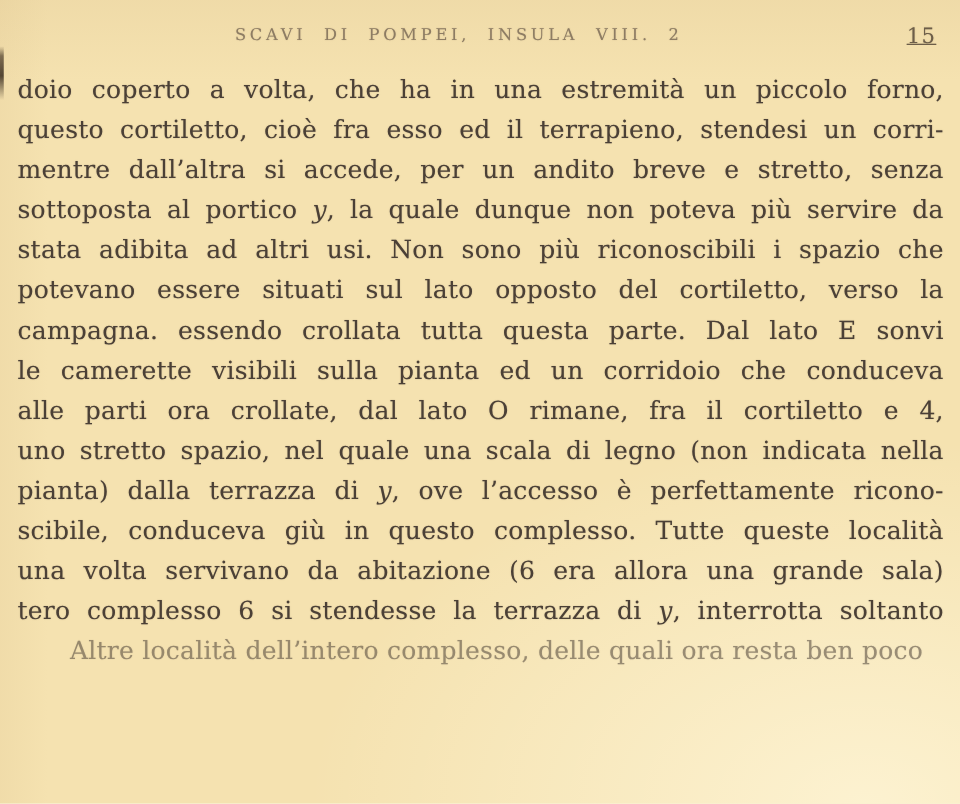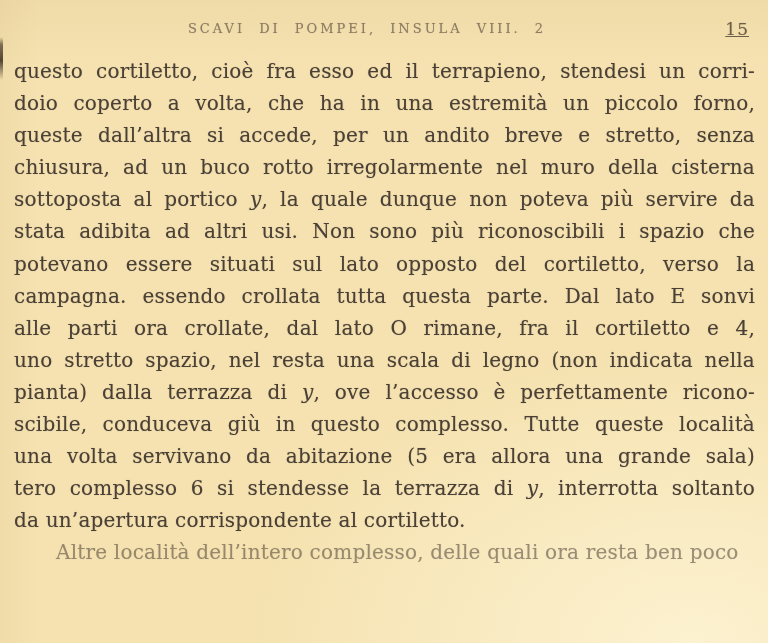--- a/index.html
+++ b/index.html
@@ -74,30 +74,29 @@
 
 <div class="page">
   <div class="edge-artifact"></div>
 
   <header class="running-head">
     <span class="head-title">SCAVI DI POMPEI, INSULA VIII. 2</span>
     <span class="folio">15</span>
   </header>
 
   <main class="text-block">
+    <div class="line">doio coperto a volta, che ha in una estremità un piccolo forno,</div>
     <div class="line">questo cortiletto, cioè fra esso ed il terrapieno, stendesi un corri-</div>
-    <div class="line">doio coperto a volta, che ha in una estremità un piccolo forno,</div>
-    <div class="line">queste dall’altra si accede, per un andito breve e stretto, senza</div>
-    <div class="line">chiusura, ad un buco rotto irregolarmente nel muro della cisterna</div>
+    <div class="line">mentre dall’altra si accede, per un andito breve e stretto, senza</div>
     <div class="line">sottoposta al portico <em>y</em>, la quale dunque non poteva più servire da</div>
     <div class="line">stata adibita ad altri usi. Non sono più riconoscibili i spazio che</div>
     <div class="line">potevano essere situati sul lato opposto del cortiletto, verso la</div>
     <div class="line">campagna. essendo crollata tutta questa parte. Dal lato E sonvi</div>
+    <div class="line">le camerette visibili sulla pianta ed un corridoio che conduceva</div>
     <div class="line">alle parti ora crollate, dal lato O rimane, fra il cortiletto e 4,</div>
-    <div class="line">uno stretto spazio, nel resta una scala di legno (non indicata nella</div>
+    <div class="line">uno stretto spazio, nel quale una scala di legno (non indicata nella</div>
     <div class="line">pianta) dalla terrazza di <em>y</em>, ove l’accesso è perfettamente ricono-</div>
     <div class="line">scibile, conduceva giù in questo complesso. Tutte queste località</div>
-    <div class="line">una volta servivano da abitazione (5 era allora una grande sala)</div>
+    <div class="line">una volta servivano da abitazione (6 era allora una grande sala)</div>
     <div class="line">tero complesso 6 si stendesse la terrazza di <em>y</em>, interrotta soltanto</div>
-    <div class="line para-end">da un’apertura corrispondente al cortiletto.</div>
     <div class="line next-para-clipped">Altre località dell’intero complesso, delle quali ora resta ben poco</div>
   </main>
 </div>
 
 </body></html>

